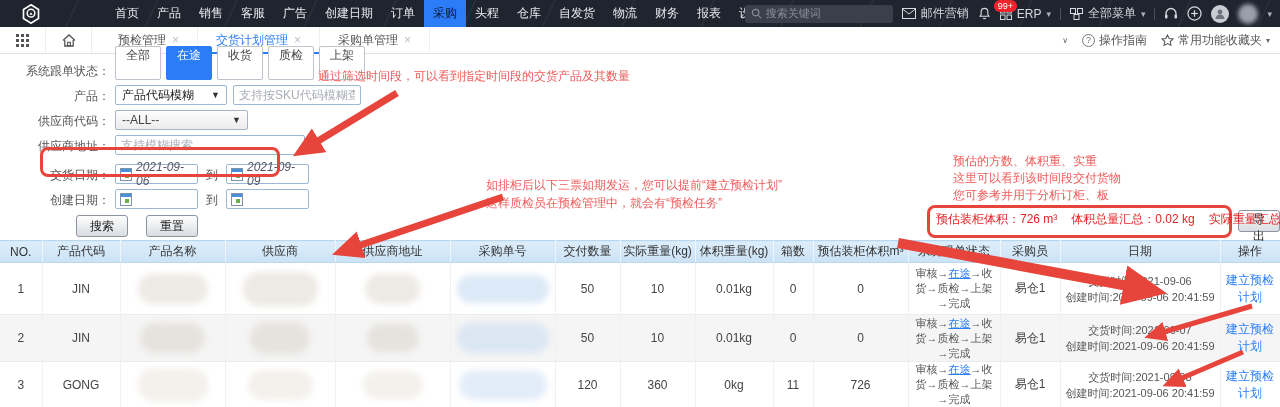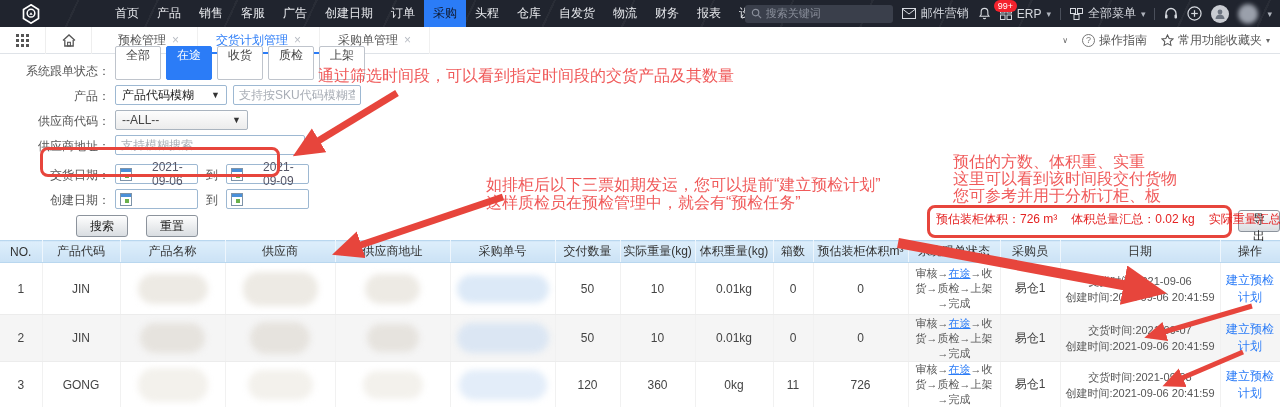--- a/index.html
+++ b/index.html
@@ -50,36 +50,36 @@
     padding:0 10px; margin-right:5px; cursor:pointer; color:#444; }
   .chip.active { background:#2b7cf7; border-color:#2b7cf7; color:#fff; }
   .f-input { height:20px; border:1px solid #9db8d2; border-radius:2px; font-size:12px; padding:0 5px;
     color:#333; font-family:"Liberation Sans","DejaVu Sans",sans-serif; }
   .f-input::placeholder { color:#a9aeb6; }
   .f-select { height:20px; border:1px solid #9db8d2; border-radius:2px; background:#fff; display:flex;
     align-items:center; justify-content:space-between; padding:0 6px; cursor:pointer; color:#222; }
   .f-select .arr { font-size:9px; color:#333; }
   .f-select.gray { background:linear-gradient(#fdfdfd,#ececec); border-color:#aab4bf; color:#444; }
   .datebox { height:20px; border:1px solid #9db8d2; border-radius:2px; background:#fff; display:flex;
-    align-items:center; padding:0 4px; gap:20px; width:83px; cursor:pointer; }
+    align-items:center; padding:0 4px; gap:4px; width:83px; cursor:pointer;font-style:italic; }
   .cal-ic { width:12px; height:13px; border:1px solid #7e93a8; background:#fff; position:relative; flex:none; }
   .cal-ic::before { content:""; position:absolute; top:0; left:0; right:0; height:3px; background:#4a90d9; }
   .cal-ic::after { content:""; position:absolute; bottom:2px; right:2px; width:4px; height:4px; background:#6ab04c; }
   .to-label { margin:0 8px; color:#555; }
   .btn { height:22px; padding:0 13px; border:1px solid #8c939c; border-radius:3px; font-size:12px; color:#222;
     background:linear-gradient(#fefefe,#d9dde1); cursor:pointer; font-family:"Liberation Sans","DejaVu Sans",sans-serif; }
   .f-buttons { margin-left:76px; display:flex; gap:18px; margin-top:6px; }
 
   
   .red-box { position:absolute; border:3px solid #e7453c; border-radius:8px; z-index:40; pointer-events:none; }
   .box-date { left:40px; top:147px; width:240px; height:30px; }
   .box-summary { left:927px; top:205px; width:305px; height:33px; }
 
   
-  .note { position:absolute; color:#f05a5a; font-size:16px; line-height:18px; z-index:40; white-space:nowrap; }
+  .note { position:absolute; color:#f05a5a; font-size:12px; line-height:18px; z-index:40; white-space:nowrap; }
   .note1 { left:318px; top:67px; }
   .note2 { left:486px; top:176px; }
   .note3 { left:953px; top:153px; line-height:17px; }
 
   
   .summary { position:absolute; left:936px; top:211px; display:flex; align-items:center; gap:14px;
     font-size:12px; color:#e42222; z-index:41; white-space:nowrap; }
   .summary b { font-weight:normal; }
   .export-btn { position:absolute; left:1238px; top:210px; z-index:30; }
 

